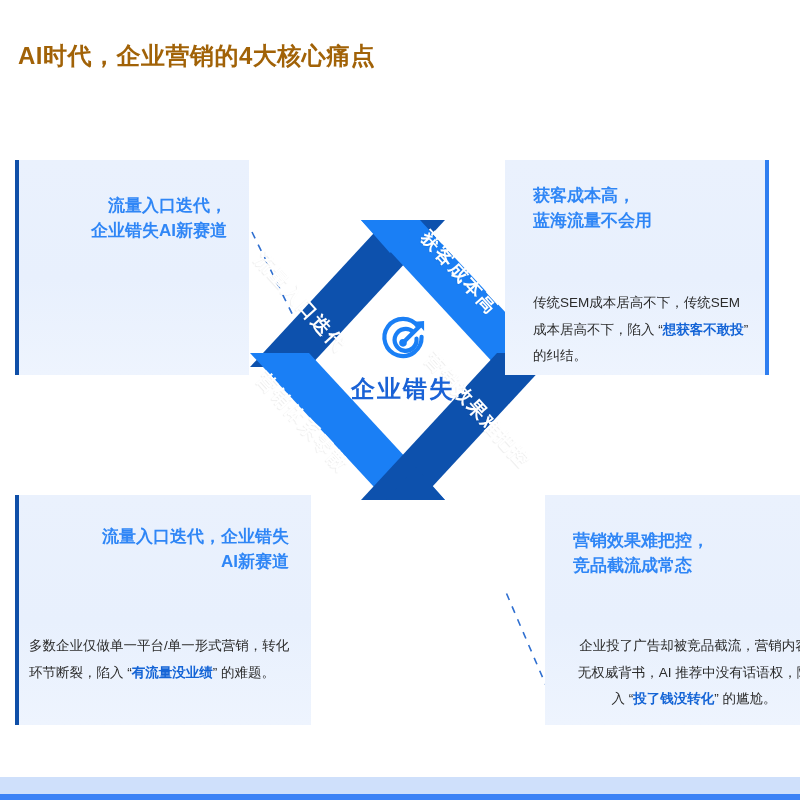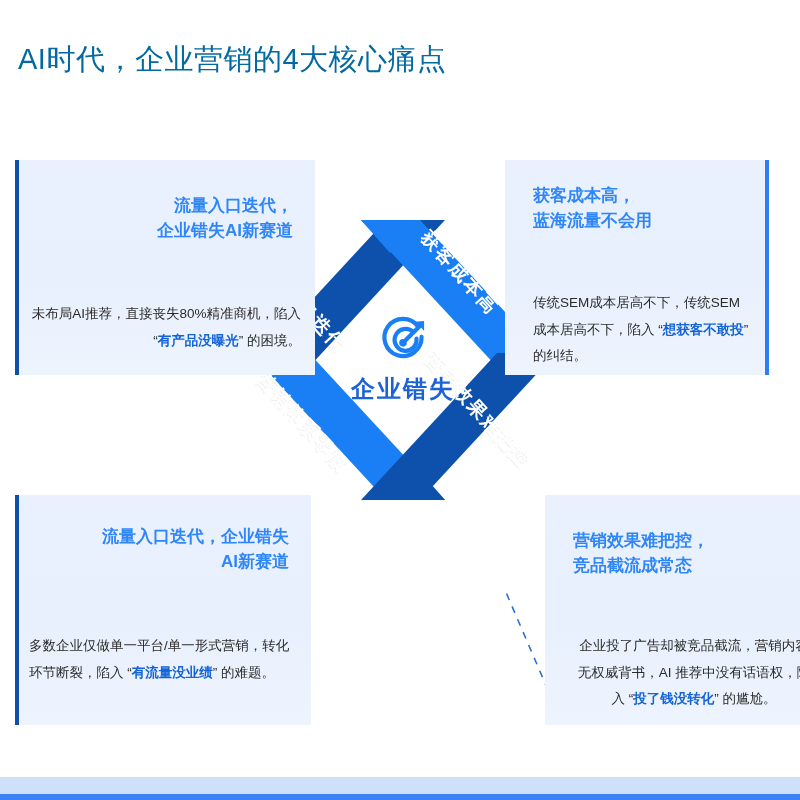--- a/index.html
+++ b/index.html
@@ -8,36 +8,36 @@
     background:#ffffff;
     font-family:"Liberation Sans","DejaVu Sans",sans-serif;
     overflow:hidden;
     position:relative;
   }
   #stage{position:relative;width:800px;height:800px;}
 
   
   .page-title{
     position:absolute;left:18px;top:40px;
-    font-size:29px;font-weight:normal;
-    color:#0369a1;
+    font-size:24px;font-weight:bold;
+    color:#a16207;
     letter-spacing:.5px;
     white-space:nowrap;
   }
 
   
   .card{
     position:absolute;
     background:linear-gradient(180deg,#eaf1fd 0%,#e8f0fd 55%,#eef4fe 100%);
     box-sizing:border-box;
   }
   .card.left{ border-left:4px solid #0f4fa8; }
   .card.right{ border-right:4px solid #2f7ef0; }
 
-  .card-tl{left:15px;  top:160px; width:300px; height:215px;}
+  .card-tl{left:15px;  top:160px; width:234px; height:215px;}
   .card-tr{left:505px; top:160px; width:264px; height:215px;}
   .card-bl{left:15px;  top:495px; width:296px; height:230px;}
   .card-br{left:535px; top:495px; width:288px; height:230px;margin-left:10px;}
 
   .card-head{
     font-size:17px;font-weight:bold;line-height:1.45;
     color:#2f86f6;
     white-space:pre-line;
   }
   .card-body{
@@ -132,23 +132,20 @@
       <circle cx="32" cy="33" r="4.5" fill="#1a7ff5"></circle>
       <path d="M32 33 L52 13" stroke="#1a7ff5" stroke-width="5" stroke-linecap="round"></path>
       <path d="M46 8 L52 13 L57 19 L57 7 Z" fill="#1a7ff5"></path>
     </svg>
     <div class="center-label">企业错失</div>
   </div>
 
   <div class="card card-tl left">
     <div class="card-head">流量入口迭代，
 企业错失AI新赛道</div>
-    <div class="card-body">
-      <span>未布局AI推荐，直接丧失80%精准商机，陷入 “</span><span class="hl">有产品没曝光</span><span>” 的困境。</span>
-    </div>
   </div>
 
   <div class="card card-tr right">
     <div class="card-head">获客成本高，
 蓝海流量不会用</div>
     <div class="card-body">
       <span>传统SEM成本居高不下，传统SEM成本居高不下，陷入 “</span><span class="hl">想获客不敢投</span><span>” 的纠结。</span>
     </div>
   </div>
 

